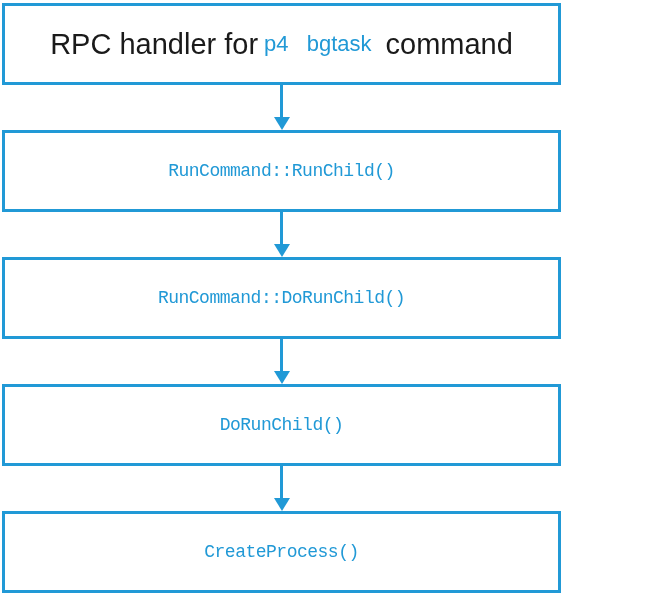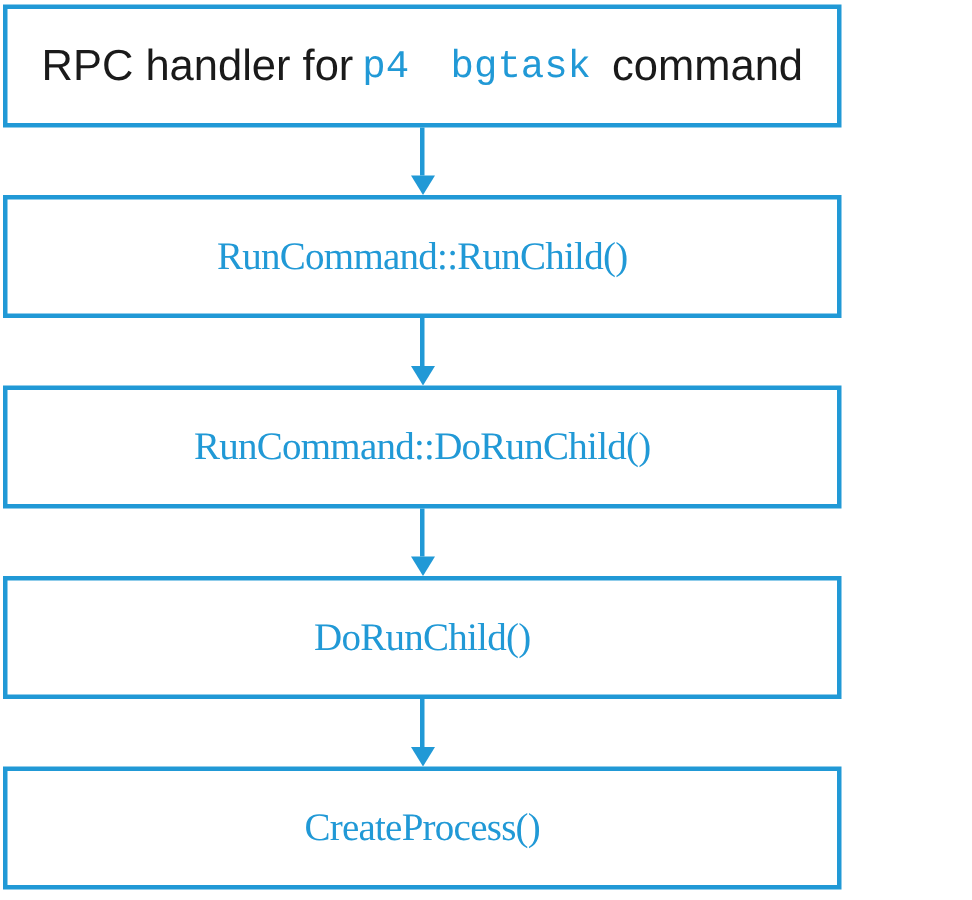--- a/index.html
+++ b/index.html
@@ -28,29 +28,29 @@
     align-items: center;
     justify-content: center;
     white-space: nowrap;
   }
   .title-text {
     font-family: "Liberation Sans", sans-serif;
     font-size: 29px;
     color: var(--title_text);
   }
   .title-code {
-    font-family: Liberation Mono, monospace;
-    font-size: 26px;
+    font-family: Liberation Sans, sans-serif;
+    font-size: 22px;
     color: var(--accent);
     margin: 0 14px 0 6px;
     word-spacing: 12px;
   }
   .node-code {
-    font-family: Liberation Serif, serif;
-    font-size: 26px;
+    font-family: Liberation Mono, monospace;
+    font-size: 18px;
     letter-spacing: -0.5px;
     color: var(--accent);
   }
   .connector {
     height: 45px;
     flex: 0 0 45px;
     display: flex;
     flex-direction: column;
     align-items: center;
     justify-content: flex-start;

